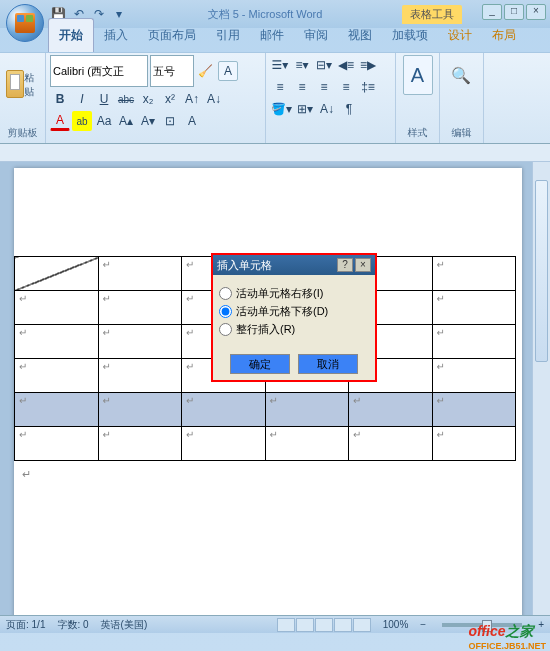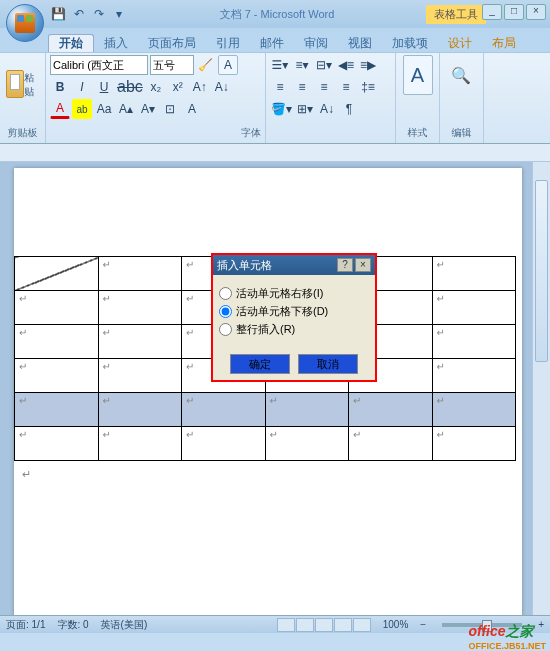--- a/index.html
+++ b/index.html
@@ -5,37 +5,37 @@
 *{box-sizing:border-box;margin:0;padding:0;font-family:"Microsoft YaHei",Tahoma,sans-serif}
 body{width:550px;height:651px;background:linear-gradient(#b8d6f0,#c5ddf2);overflow:hidden;position:relative}
 .titlebar{height:28px;background:linear-gradient(#bdd7ee,#a9cbe8);display:flex;align-items:center;padding:0 4px;font-size:11px;color:#436b9c}
 .orb{width:38px;height:38px;border-radius:50%;background:radial-gradient(circle at 30% 30%,#fff,#6ba5d8,#2a6bb0);position:absolute;top:4px;left:6px;z-index:10;border:1px solid #3a7abd;display:flex;align-items:center;justify-content:center}
 .orb-inner{width:20px;height:20px;background:linear-gradient(#ff9a3c,#e37a1c 40%,#c65a0c);border-radius:2px;position:relative}
 .orb-inner::before{content:"";position:absolute;top:2px;left:2px;width:7px;height:7px;background:#4a8ed0;border-radius:1px}
 .orb-inner::after{content:"";position:absolute;top:2px;right:2px;width:7px;height:7px;background:#7cb342;border-radius:1px}
 .qat{margin-left:46px;display:flex;gap:2px}
 .qat-btn{width:18px;height:18px;display:flex;align-items:center;justify-content:center;color:#2a5a8a;font-size:12px}
 .title-text{flex:1;text-align:center;color:#4a7ab0}
-.context-tab{background:#ffd966;padding:2px 8px;font-size:11px;color:#555;border-radius:2px 2px 0 0;margin-right:60px}
+.context-tab{background:#ffd966;padding:2px 8px;font-size:11px;color:#555;border-radius:2px 2px 0 0;margin-right:84px}
 .win-btns{position:absolute;right:4px;top:4px;display:flex;gap:2px}
 .win-btn{width:20px;height:16px;font-size:10px;color:#345;text-align:center;border:1px solid #7aa;background:#d0e5f5;border-radius:2px}
 .tabs{height:24px;display:flex;align-items:flex-end;padding-left:48px;font-size:12px;gap:0}
-.tab{padding:0 10px;color:#3a6a9a;cursor:pointer}
+.tab{padding:8px 10px;color:#3a6a9a;cursor:pointer}
 .tab.active{background:#e8f0fa;border:1px solid #9ac;border-bottom:none;border-radius:3px 3px 0 0;color:#2a5a8a;font-weight:bold}
 .tab.design{color:#c77c00}
 .ribbon{height:92px;background:linear-gradient(#e8f2fb,#d5e6f5);border-top:1px solid #a8c8e4;border-bottom:1px solid #8ab;display:flex;font-size:11px}
 .group{border-right:1px solid #b5cde4;padding:2px 4px;display:flex;flex-direction:column}
 .group-label{text-align:right;font-size:10px;color:#4a6a8a;margin-top:auto;padding:1px 0}
 .clipboard{width:46px;align-items:center}
 .paste-btn{width:36px;height:60px;border:1px solid transparent;border-radius:3px;display:flex;flex-direction:row;align-items:center;justify-content:center;font-size:10px;color:#3a5a7a}
 .paste-icon{width:24px;height:28px;background:linear-gradient(#f0d080,#e0b050);border:1px solid #c09030;border-radius:2px;margin-bottom:2px;position:relative}
 .paste-icon::after{content:"";position:absolute;top:3px;left:3px;right:3px;height:14px;background:#fff;border:1px solid #aaa}
 .font-group{width:220px}
 .font-row{display:flex;gap:2px;margin-bottom:2px;align-items:center}
-.font-combo{height:20px;border:1px solid #8ab;background:#fff;font-size:11px;padding:0 2px}
+.font-combo{height:32px;border:1px solid #8ab;background:#fff;font-size:11px;padding:0 2px}
 .rbtn{min-width:20px;height:20px;border:1px solid transparent;display:flex;align-items:center;justify-content:center;color:#2a4a6a;font-size:12px;border-radius:2px}
 .para-group{width:130px}
 .styles-group{width:44px;align-items:center}
 .big-a{font-size:20px;color:#2a5a8a;width:30px;height:40px;display:flex;align-items:center;justify-content:center;border:1px solid #9bc;background:#eef6ff;border-radius:2px}
 .ruler-area{height:18px;background:#e0ecf7;border-bottom:1px solid #b0c8e0}
 .doc-area{position:absolute;top:162px;bottom:36px;left:0;right:0;background:#a8c4de;overflow:hidden}
 .page{position:absolute;top:6px;left:14px;width:508px;height:600px;background:#fff;box-shadow:0 0 4px rgba(0,0,0,.3)}
 .tbl{position:absolute;top:88px;left:0;border-collapse:collapse;width:502px}
 .tbl td{border:1px solid #000;height:34px;font-size:10px;color:#888;padding:2px 4px;vertical-align:top}
 .tbl td.sel{background:#b8c8e0}
@@ -44,21 +44,21 @@
 .scrollbar-v{position:absolute;right:0;top:0;bottom:0;width:18px;background:#d8e6f3;border-left:1px solid #b0c8e0}
 .scrollbar-v::before{content:"";position:absolute;top:18px;left:2px;right:2px;height:180px;background:linear-gradient(#e8f2fb,#c8dcf0);border:1px solid #9ab8d4;border-radius:2px}
 .dialog{position:absolute;top:253px;left:211px;width:166px;background:#ece9d8;border:2px solid red;z-index:100;font-size:11px}
 .dlg-title{height:20px;background:linear-gradient(#3a6ea5,#2a5a8a);color:#fff;display:flex;align-items:center;padding:0 4px;font-size:11px}
 .dlg-title-txt{flex:1}
 .dlg-title-btn{width:16px;height:14px;background:#d0d0c0;border:1px solid #888;color:#333;font-size:10px;text-align:center;line-height:12px;margin-left:2px}
 .dlg-body{padding:8px 6px}
 .radio-row{display:flex;align-items:center;gap:4px;margin:3px 0;font-size:11px}
 .radio-row input{margin:0}
 .dlg-btns{display:flex;justify-content:center;gap:8px;padding:6px}
-.dlg-btn{width:60px;height:20px;background:#1d4ed8;border:1px solid #888;font-size:11px}
+.dlg-btn{width:60px;height:20px;background:#3b82f6;border:1px solid #888;font-size:11px}
 .statusbar{position:absolute;bottom:18px;left:0;right:0;height:18px;background:linear-gradient(#c8ddf0,#b0cde8);border-top:1px solid #8ab;display:flex;align-items:center;font-size:10px;color:#2a4a6a;padding:0 6px;gap:12px}
 .statusbar .spacer{flex:1}
 .view-btns{display:flex;gap:1px}
 .view-btn{width:18px;height:14px;background:#d8e8f5;border:1px solid #9ab8d4}
 .zoom-slider{width:80px;height:4px;background:#8ab;position:relative;margin:0 4px}
 .zoom-slider::after{content:"";position:absolute;left:40px;top:-3px;width:8px;height:10px;background:#d8e8f5;border:1px solid #789}
 .watermark{position:absolute;bottom:0;right:4px;font-size:14px;font-weight:bold;font-style:italic}
 .watermark .w1{color:#e03020}
 .watermark .w2{color:#1a8a3a}
 .watermark .w3{color:#e08000;font-size:9px;display:block;text-align:right;font-style:normal}
@@ -70,21 +70,21 @@
     <div class="orb-inner"></div>
   </div>
 
 <div class="titlebar">
   <div class="qat">
     <div class="qat-btn">💾</div>
     <div class="qat-btn">↶</div>
     <div class="qat-btn">↷</div>
     <div class="qat-btn">▾</div>
   </div>
-  <div class="title-text">文档 7 - Microsoft Word</div>
+  <div class="title-text">文档 5 - Microsoft Word</div>
   <div class="context-tab">表格工具</div>
   <div class="win-btns">
     <div class="win-btn">_</div>
     <div class="win-btn">□</div>
     <div class="win-btn">×</div>
   </div>
 </div>
 
 <div class="tabs">
   <div class="tab active">开始</div>
@@ -111,36 +111,35 @@
     <div class="font-row">
       <input class="font-combo" style="width: 98px;" value="Calibri (西文正">
       <input class="font-combo" style="width: 44px;" value="五号">
       <div class="rbtn">🧹</div>
       <div class="rbtn" style="border:1px solid #9bc;background:#eef6ff">A</div>
     </div>
     <div class="font-row">
       <div class="rbtn" style="font-weight:bold">B</div>
       <div class="rbtn" style="font-style:italic">I</div>
       <div class="rbtn" style="text-decoration:underline">U</div>
-      <div class="rbtn" style="text-decoration:line-through;font-size:16px">abc</div>
+      <div class="rbtn" style="text-decoration:line-through;font-size:10px">abc</div>
       <div class="rbtn">x₂</div>
       <div class="rbtn">x²</div>
       <div class="rbtn">A↑</div>
       <div class="rbtn">A↓</div>
     </div>
     <div class="font-row">
       <div class="rbtn" style="color:#d00;border-bottom:3px solid #d00">A</div>
       <div class="rbtn" style="background:#ff0;font-size:10px">ab</div>
       <div class="rbtn">Aa</div>
       <div class="rbtn">A▴</div>
       <div class="rbtn">A▾</div>
       <div class="rbtn">⊡</div>
       <div class="rbtn">A</div>
     </div>
-    <div class="group-label">字体</div>
   </div>
   <div class="group para-group">
     <div class="font-row">
       <div class="rbtn">☰▾</div>
       <div class="rbtn">≡▾</div>
       <div class="rbtn">⊟▾</div>
       <div class="rbtn">◀≡</div>
       <div class="rbtn">≡▶</div>
     </div>
     <div class="font-row">

